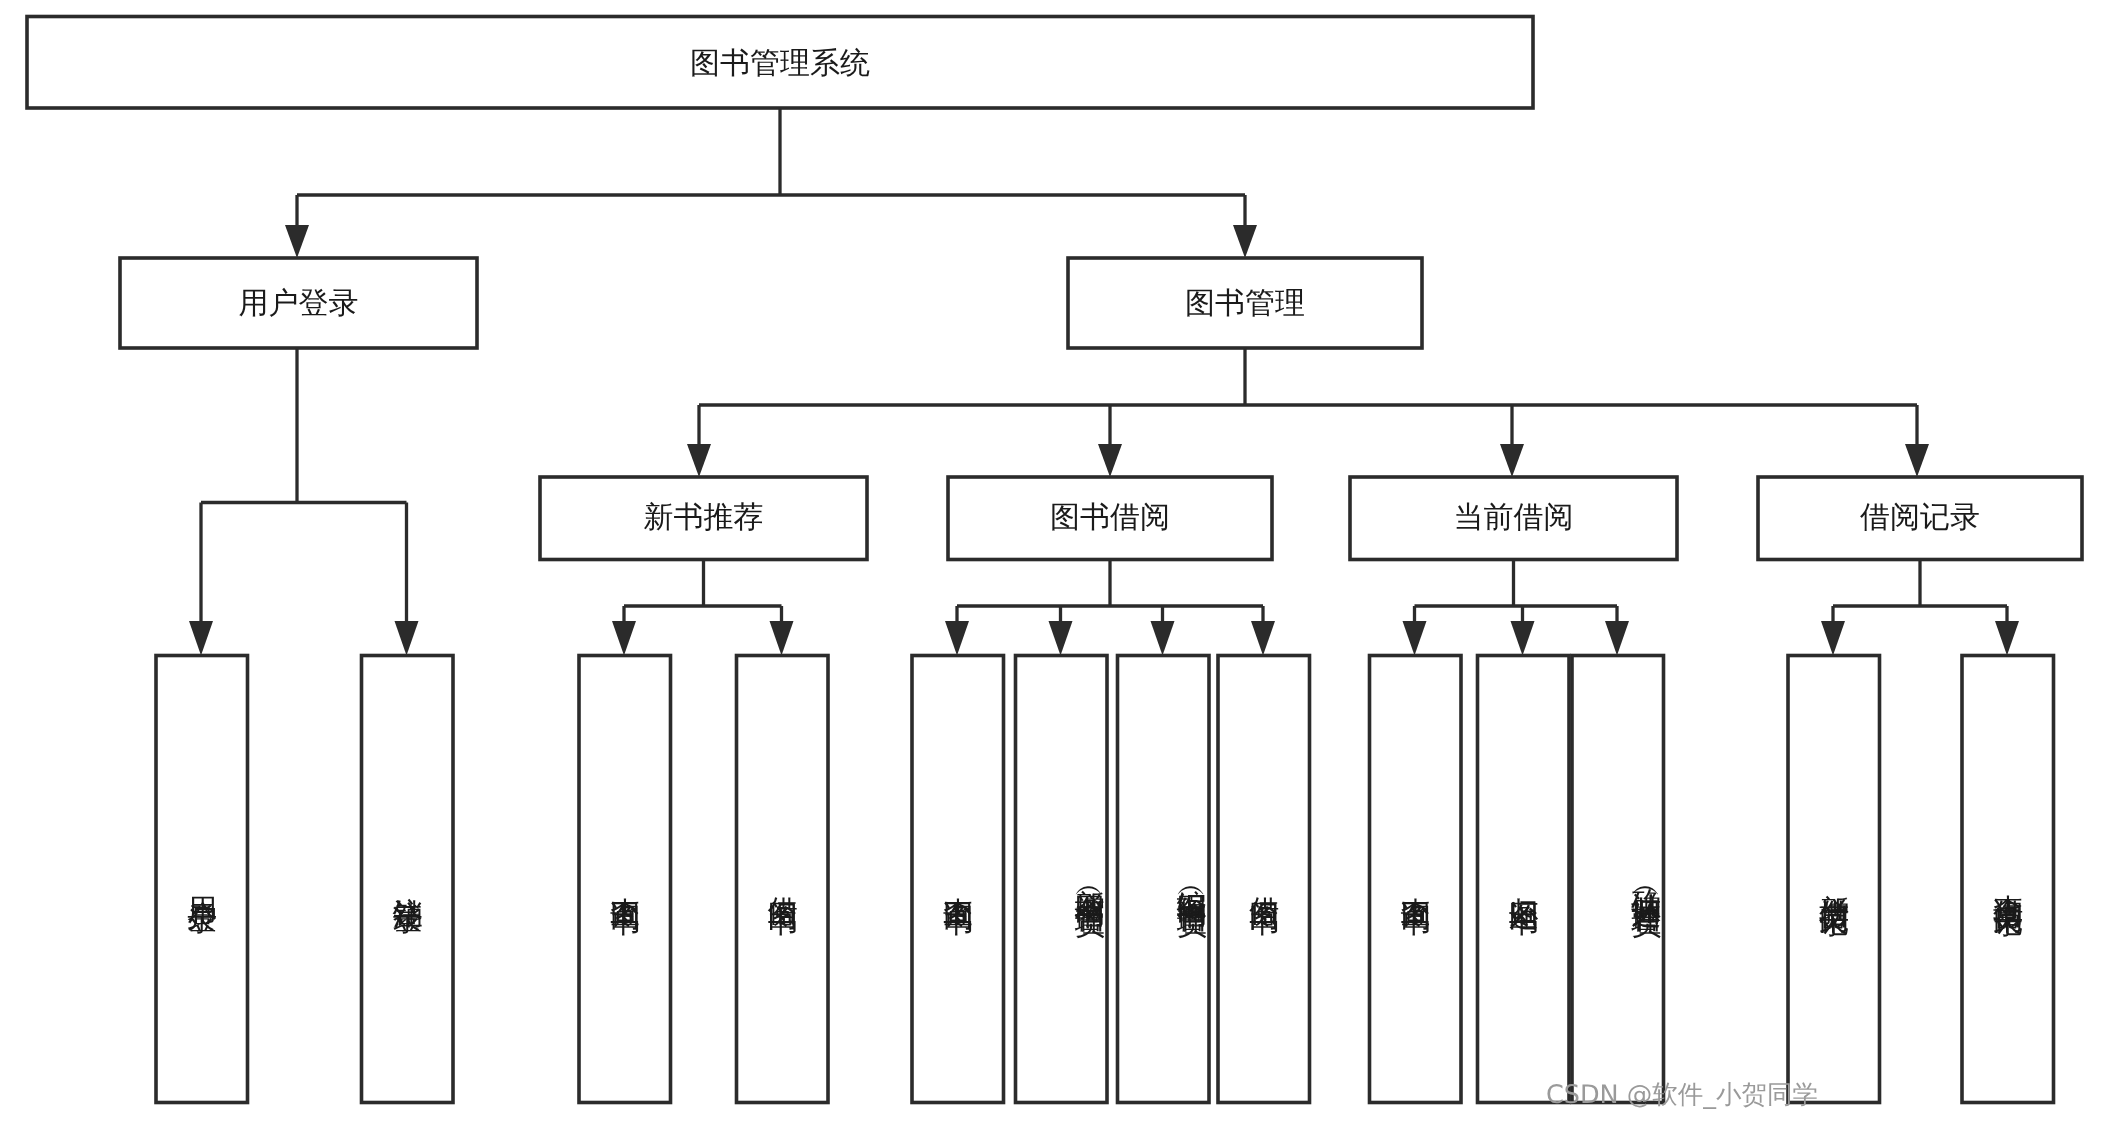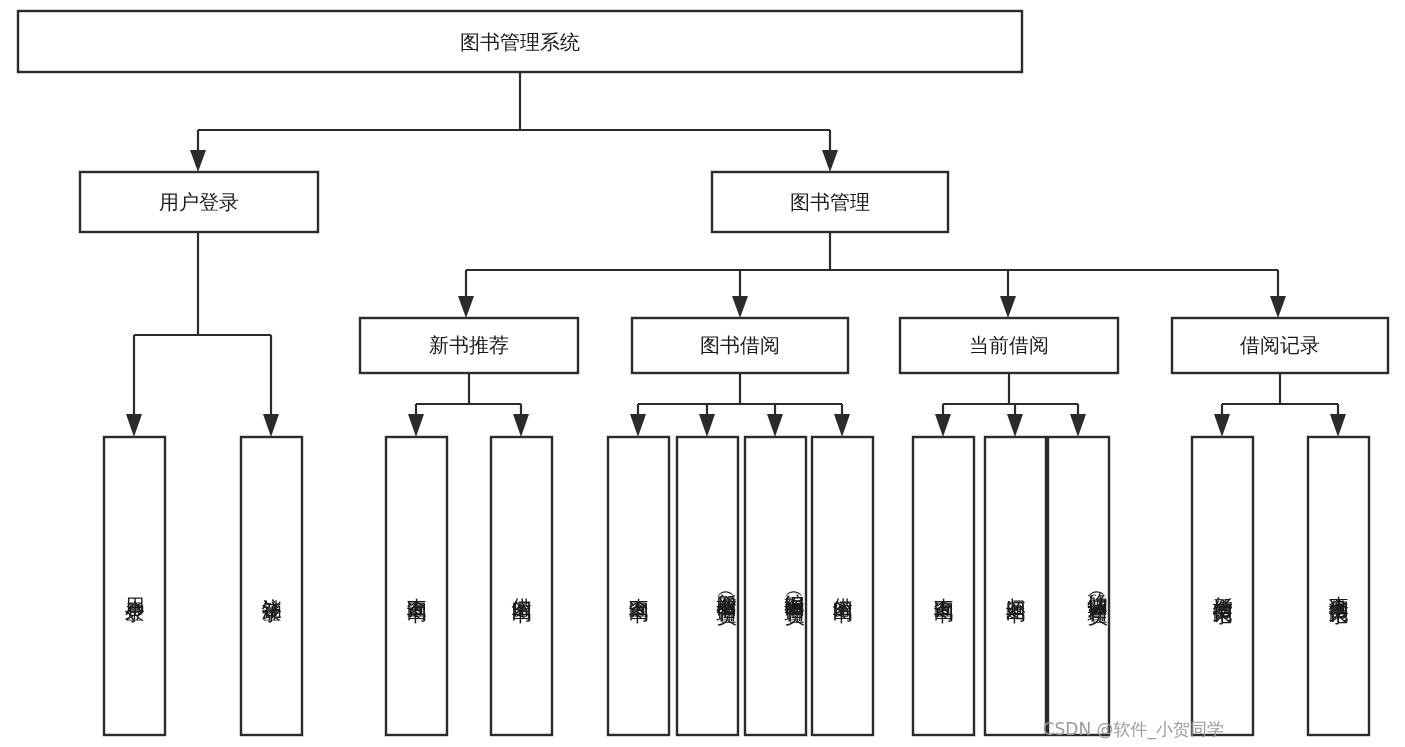--- a/index.html
+++ b/index.html
@@ -58,21 +58,21 @@
     line-height: 1.18;
     color: #1a1a1a;
     letter-spacing: 2px;
     white-space: nowrap;
     text-align: center;
     pointer-events: none;
     user-select: none;
   }
   .watermark {
     position: absolute;
-    right: 13px;
+    right: 25px;
     bottom: 6px;
     font-family: "DejaVu Sans", "Liberation Sans", sans-serif;
     font-size: 17px;
     color: #9a9a9a;
     white-space: nowrap;
     user-select: none;
   }
 </style>
 </head>
 <body>

